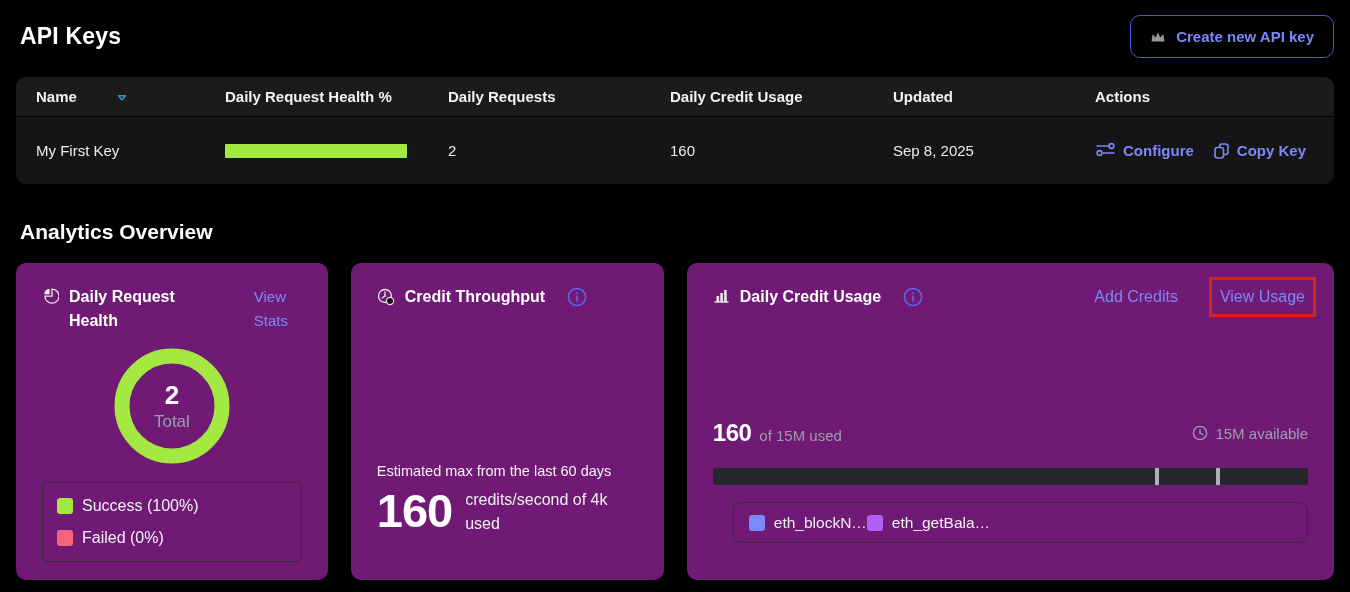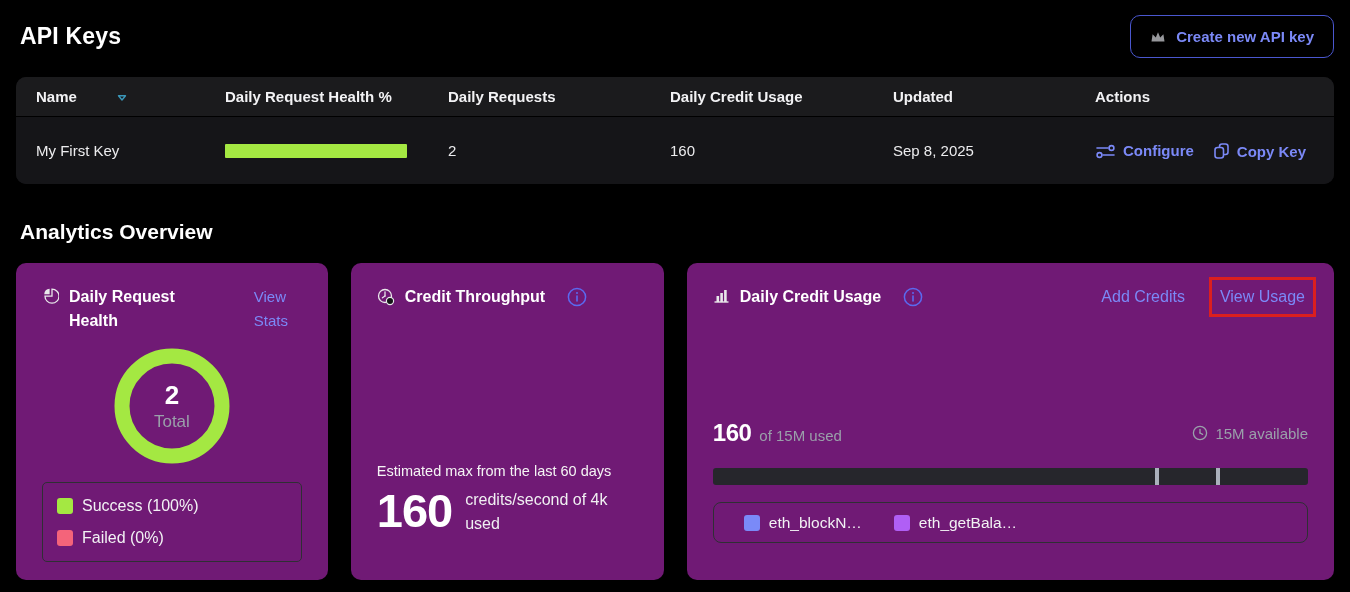--- a/index.html
+++ b/index.html
@@ -27,21 +27,21 @@
   .table { margin-top: 19px; border-radius: 10px; overflow: hidden; background: #151518; }
   .t-grid { display: grid; grid-template-columns: 189px 223px 222px 223px 202px 1fr; padding: 0 20px; align-items: center; }
   .t-head { background: #1b1b1d; height: 40px; border-bottom: 1px solid #000; }
   .t-head .cell { font-size: 15px; font-weight: 700; color: #f2f2f4; gap: 40px; }
   .t-row { height: 67px; background: #151518; font-size: 15px; color: #ececee; }
   .name-cell { display: flex; align-items: center; gap: 7px; }
   .sort-icon { display: inline-flex; margin-top: 2px; }
   .health-bar-track { width: 182px; }
   .health-bar { height: 14px; border-radius: 1px; }
   .actions-cell { display: flex; align-items: center; gap: 19px; }
-  .action-link { display: flex; align-items: flex-end; gap: 7px; color: #7b89f7; font-size: 15px; font-weight: 600; cursor: pointer; }
+  .action-link { display: flex; align-items: flex-start; gap: 7px; color: #7b89f7; font-size: 15px; font-weight: 600; cursor: pointer; }
 
   
   .section-title { margin: 36px 0 0 4px; font-size: 21px; font-weight: 800; }
   .cards { display: flex; gap: 23px; margin-top: 19px; }
   .card { background: #701a75; border-radius: 10px; height: 317px; padding: 22px 26px; display: flex; flex-direction: column; }
   .card-1 { width: 313px; }
   .card-2 { width: 313px; }
   .card-3 { width: 650px; }
 
   .card-head { display: flex; align-items: flex-start; gap: 10px; }
@@ -63,28 +63,28 @@
   
   .c2-spacer { flex: 1; }
   .c2-subtitle { font-size: 14.5px; color: #f5f5f5; }
   .c2-value-row { display: flex; gap: 13px; margin-top: 7px; margin-bottom: 22px; }
   .c2-value { font-size: 47px; font-weight: 800; line-height: 1.05; letter-spacing: -1px; }
   .c2-unit { font-size: 16px; line-height: 24px; color: #f0f0f2; width: 185px; margin-top: 2px; }
 
   
   .c3-links { margin-left: auto; display: flex; align-items: center; gap: 16px; }
   .c3-link { color: #7b89f7; font-size: 16px; cursor: pointer; white-space: nowrap; }
-  .annotation-box { border: 3px solid #dc1f1f; padding: 8px 8px; margin: -8px -8px -8px 8px; }
+  .annotation-box { border: 3px solid #dc1f1f; padding: 8px 8px; margin: -8px -8px -8px 15px; }
   .usage-row { display: flex; align-items: baseline; margin-top: 108px; }
   .usage-value { font-size: 24px; font-weight: 800; letter-spacing: -.5px; }
   .usage-suffix { margin-left: 8px; font-size: 15px; color: #9aa0aa; }
   .available { margin-left: auto; display: flex; align-items: center; gap: 7px; color: #9aa0aa; font-size: 15px; }
   .progress-track { position: relative; margin-top: 21px; height: 17px; background: #26262c; border-radius: 3px; }
   .progress-tick { position: absolute; top: 0; width: 4px; height: 100%; background: #aab0bc; }
-  .c3-legend { margin-top: 17px; height: 41px; border: 1px solid #2f2f34; border-radius: 8px; display: flex; align-items: center; gap: 32px; padding: 0 30px; }
+  .c3-legend { margin-top: 17px; height: 41px; border: 1px solid #2f2f34; border-radius: 8px; display: flex; align-items: center; padding: 0 15px; margin-left: 20px; }
   .c3-legend .legend-item { height: auto; font-size: 15.5px; }
 </style>
 </head>
 <body>
 
 <div class="wrap">
 
   <div class="top-bar">
     <div class="page-title">API Keys</div>
     <button class="create-btn">

